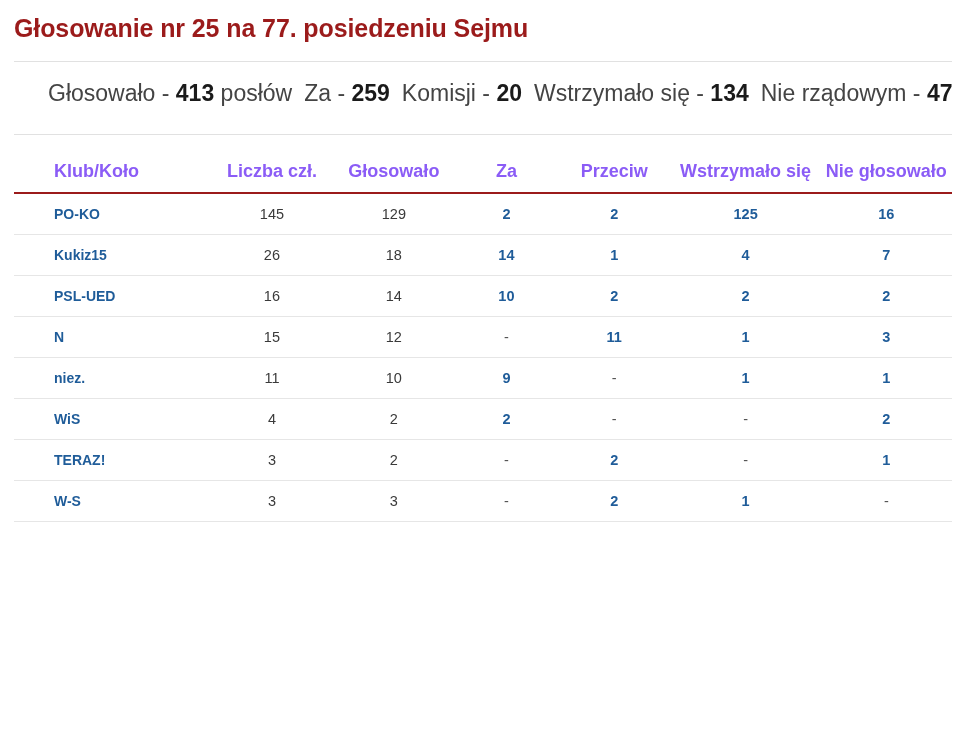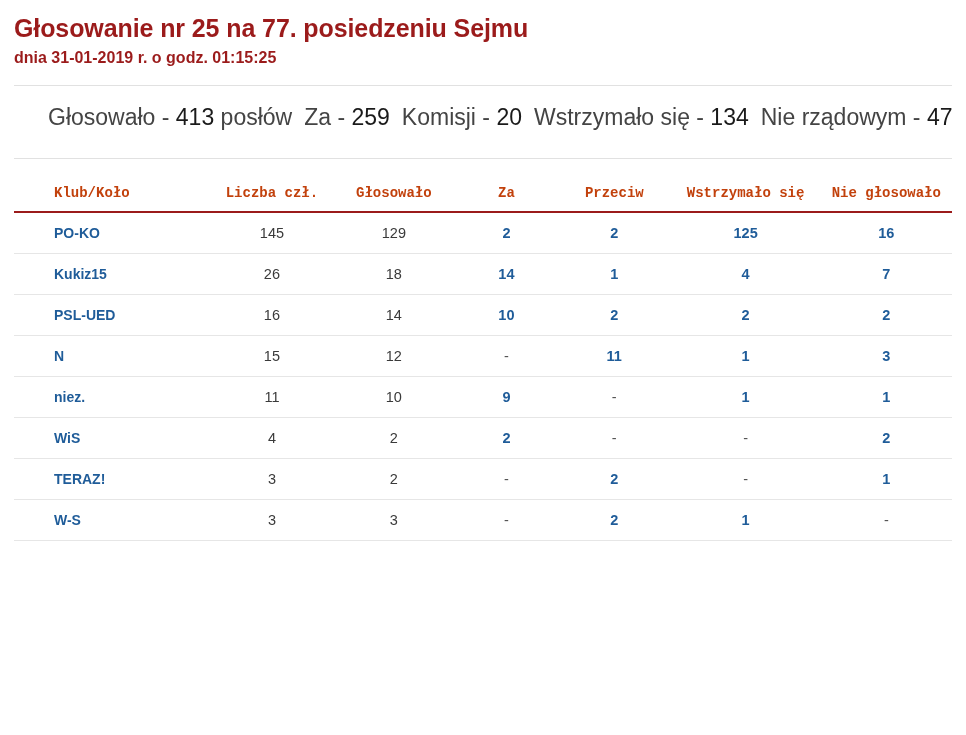--- a/index.html
+++ b/index.html
@@ -47,39 +47,38 @@
   .summary {
     font-size: 23px;
     color: #444444;
     text-align: center;
     line-height: 1.55;
     padding: 14px 28px 4px 28px;
     box-sizing: border-box;
   }
   .summary b {
     color: #1a1a1a;
-    font-weight: normal;
+    font-weight: bold;
   }
   .summary .seg {
     white-space: nowrap;
     margin: 0 6px;
   }
   table.results {
     width: 100%;
     border-collapse: collapse;
     margin-top: 18px;
     font-size: 14px;
   }
   table.results thead th {
-    font-size: 14px;
-    font-weight: bold;
-    color: #c2410c;
+    font-size: 18px;
+    font-weight: bold;
+    color: #8b5cf6;
     padding: 8px 4px 10px 4px;
     text-align: center;
-    font-family: Liberation Mono, monospace;
   }
   table.results thead tr {
     border-bottom: 2px solid #9b1b1b;
   }
   table.results thead th.club-col {
     text-align: left;
     padding-left: 40px;
   }
   table.results tbody td {
     padding: 12px 4px;
@@ -110,21 +109,20 @@
   col.c-przeciw { width: 12%; }
   col.c-wstrz { width: 16%; }
   col.c-nie { width: 14%; }
 </style>
 </head>
 <body>
 
 <div class="page">
 
   <h1 class="vote-title">Głosowanie nr 25 na 77. posiedzeniu Sejmu</h1>
-  <div class="vote-subtitle">dnia 31-01-2019 r. o godz. 01:15:25</div>
 
   <hr class="rule">
 
   <div class="summary">
     <span class="seg"><span>Głosowało -</span> <b>413</b> <span>posłów</span></span><span class="seg"><span>Za -</span> <b>259</b></span><span class="seg"><span>Komisji -</span> <b>20</b></span><span class="seg"><span>Wstrzymało się -</span> <b>134</b></span><span class="seg"><span>Nie rządowym -</span> <b>47</b></span>
   </div>
 
   <hr class="rule">
 
   <table class="results">

